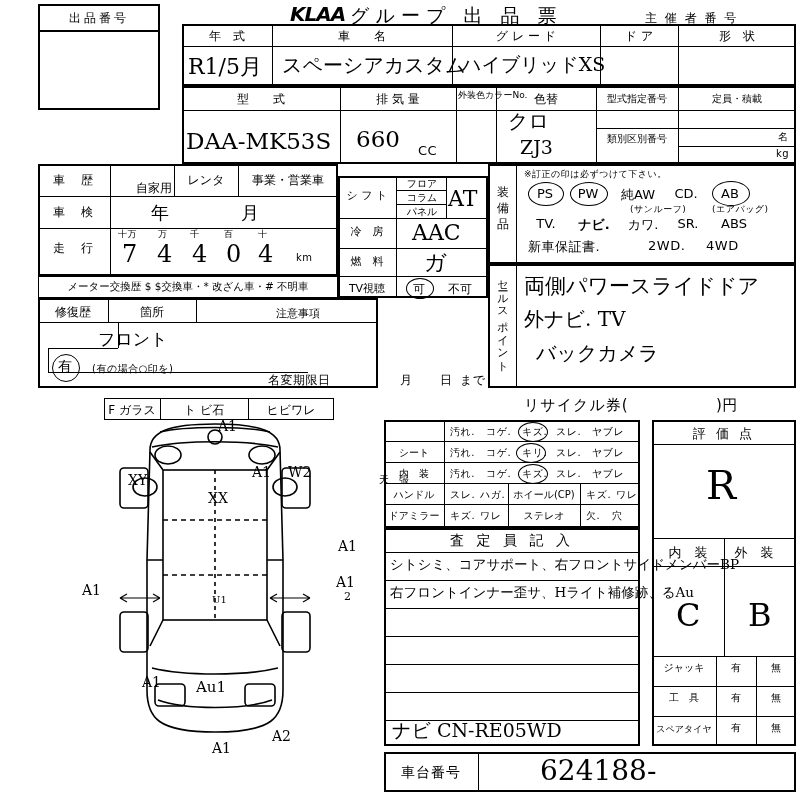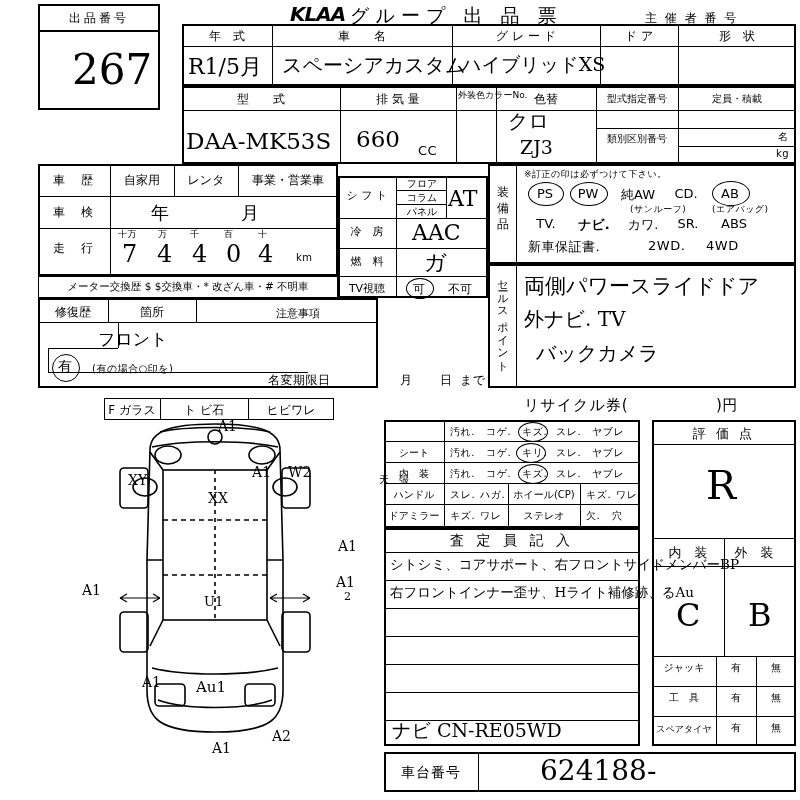--- a/index.html
+++ b/index.html
@@ -25,21 +25,20 @@
 <body>
 
 <div class="sheet">
 
   <div class="klaa" style="left:290px;top:2px;">KLAA</div>
   <div class="title" style="left:350px;top:3px;">グループ 出 品 票</div>
 
   <div class="box thick" style="left:38px;top:4px;width:122px;height:106px;"></div>
   <div class="hline" style="left:38px;top:30px;width:122px;height:2px;"></div>
   <div class="lblc" style="left:38px;top:10px;width:122px;letter-spacing:3px;">出品番号</div>
-  <div class="hw" style="left:72px;top:45px;font-size:42px;">267</div>
 
   <div class="lbl" style="left:645px;top:10px;letter-spacing:2px;">主 催 者 番 号</div>
 
   <div class="box thick" style="left:182px;top:24px;width:614px;height:62px;"></div>
   <div class="hline" style="left:182px;top:46px;width:614px;height:1px;"></div>
   <div class="vline" style="left:272px;top:24px;height:62px;"></div>
   <div class="vline" style="left:452px;top:24px;height:62px;"></div>
   <div class="vline" style="left:600px;top:24px;height:62px;"></div>
   <div class="vline" style="left:678px;top:24px;height:62px;"></div>
 
@@ -80,21 +79,21 @@
   <div class="hw" style="left:520px;top:136px;font-size:19px;">ZJ3</div>
 
   <div class="box thick" style="left:38px;top:164px;width:300px;height:112px;"></div>
   <div class="hline" style="left:38px;top:196px;width:300px;height:1px;"></div>
   <div class="hline" style="left:38px;top:228px;width:300px;height:1px;"></div>
   <div class="vline" style="left:110px;top:164px;height:112px;"></div>
   <div class="vline" style="left:174px;top:164px;height:32px;"></div>
   <div class="vline" style="left:238px;top:164px;height:32px;"></div>
 
   <div class="lblc" style="left:38px;top:172px;width:72px;letter-spacing:2px;">車　歴</div>
-  <div class="lblc" style="left:110px;top:172px;width:64px;">自家用</div>
+  <div class="lblc" style="left:110px;top:180px;width:64px;padding-left:12px;">自家用</div>
   <div class="lblc" style="left:174px;top:172px;width:64px;">レンタ</div>
   <div class="lblc" style="left:238px;top:172px;width:100px;">事業・営業車</div>
 
   <div class="lblc" style="left:38px;top:204px;width:72px;letter-spacing:2px;">車　検</div>
   <div class="lblc" style="left:130px;top:201px;width:60px;font-size:18px;">年</div>
   <div class="lblc" style="left:220px;top:201px;width:60px;font-size:18px;">月</div>
 
   <div class="lblc" style="left:38px;top:240px;width:72px;letter-spacing:2px;">走　行</div>
   <div class="lbl tiny" style="left:118px;top:228px;">十万</div>
   <div class="lbl tiny" style="left:158px;top:228px;">万</div>
@@ -250,21 +249,21 @@
 
   <div class="hw" style="left:218px;top:418px;font-size:14px;">A1</div>
   <div class="hw" style="left:128px;top:472px;font-size:14px;">XY</div>
   <div class="hw" style="left:252px;top:464px;font-size:14px;">A1</div>
   <div class="hw" style="left:288px;top:464px;font-size:14px;">W2</div>
   <div class="hw" style="left:208px;top:490px;font-size:14px;">XX</div>
   <div class="hw" style="left:338px;top:538px;font-size:14px;">A1</div>
   <div class="hw" style="left:82px;top:582px;font-size:14px;">A1</div>
   <div class="hw" style="left:336px;top:574px;font-size:14px;">A1</div>
   <div class="hw" style="left:344px;top:590px;font-size:11px;">2</div>
-  <div class="hw" style="left:204px;top:594px;font-size:13px;">U1</div>
+  <div class="hw" style="left:212px;top:594px;font-size:10px;">U1</div>
   <div class="hw" style="left:142px;top:674px;font-size:14px;">A1</div>
   <div class="hw" style="left:196px;top:678px;font-size:15px;">Au1</div>
   <div class="hw" style="left:272px;top:728px;font-size:14px;">A2</div>
   <div class="hw" style="left:212px;top:740px;font-size:14px;">A1</div>
 
   <div class="lbl" style="left:524px;top:396px;font-size:15px;letter-spacing:1px;">リサイクル券(</div>
   <div class="lbl" style="left:716px;top:396px;font-size:15px;">)円</div>
 
   <div class="box thick" style="left:384px;top:420px;width:256px;height:108px;"></div>
   <div class="hline" style="left:384px;top:441px;width:256px;height:1px;"></div>

